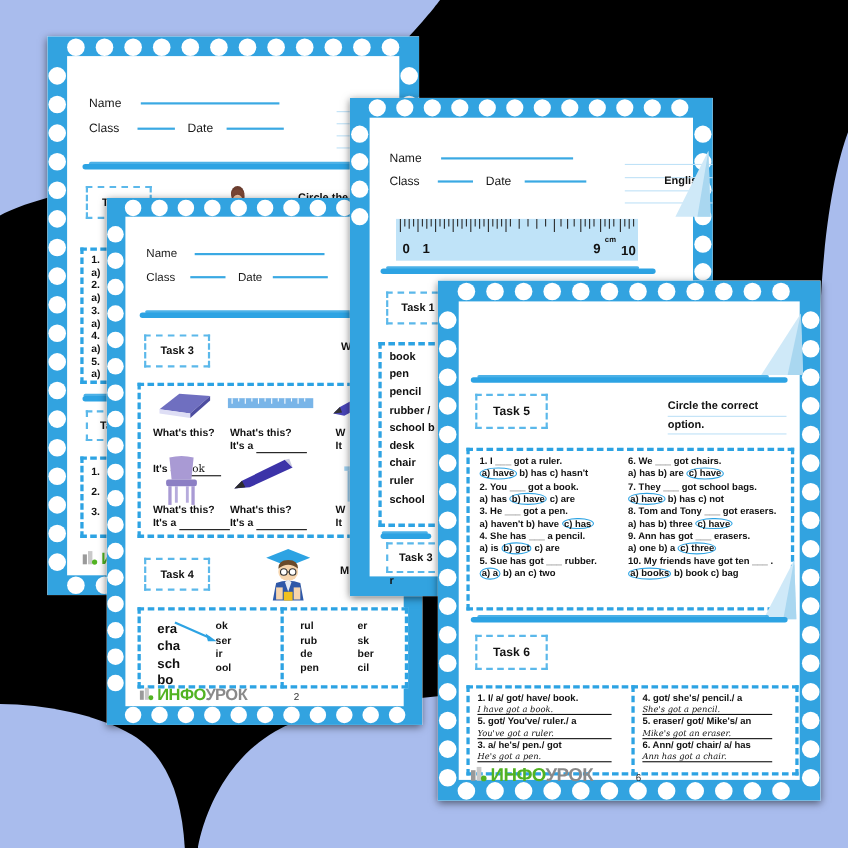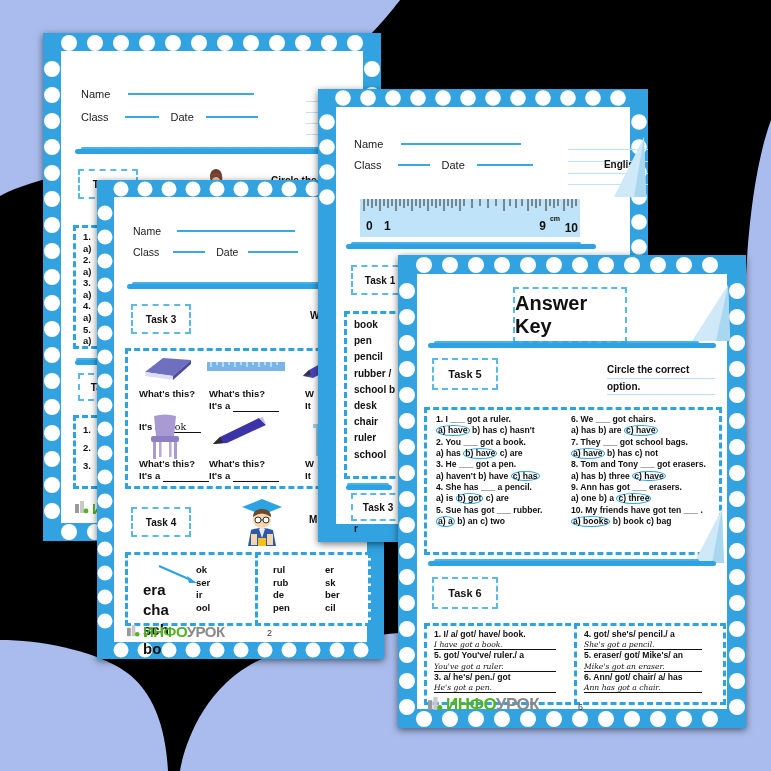--- a/index.html
+++ b/index.html
@@ -456,21 +456,21 @@
       <rect x="14" y="37" width="6" height="11" fill="#f6d5ae"></rect>
       <rect x="30" y="37" width="6" height="11" fill="#f6d5ae"></rect>
     </svg>
     <div class="instr" style="left:212px;top:332px;font-size:10px;">
       <span>M</span>
     </div>
 
     <div class="dashbox" style="left:28px;top:372px;width:130px;height:68px;"></div>
     <div class="dashbox" style="left:158px;top:372px;width:110px;height:68px;"></div>
 
-    <div class="syl" style="left:46px;top:400px;font-size:15px;">
+    <div class="syl" style="left:46px;top:384px;font-size:12px;">
       <div>era</div>
       <div>cha</div>
       <div>sch</div>
       <div>bo</div>
     </div>
     <div class="syl" style="left:99px;top:384px;font-size:9.5px;">
       <div>ok</div>
       <div>ser</div>
       <div>ir</div>
       <div>ool</div>
@@ -722,23 +722,20 @@
           <circle cx="156" cy="464" r="8"></circle>
         <circle cx="182" cy="464" r="8"></circle>
           <circle cx="208" cy="464" r="8"></circle>
           <circle cx="234" cy="464" r="8"></circle>
         <circle cx="260" cy="464" r="8"></circle>
           <circle cx="286" cy="464" r="8"></circle>
           <circle cx="312" cy="464" r="8"></circle>
       </g>
     </svg>
 
-    <div class="taskchip" style="left:115px;top:32px;width:110px;height:52px;font-size:20px;">
-      <span>Answer Key</span>
-    </div>
     <div class="corner" style="left:280px;top:24px;width:56px;height:66px;">
       <svg viewBox="0 0 56 66" width="56" height="66">
         <polygon points="50,6 52,62 14,62" fill="#cfe9f8"></polygon>
         <polygon points="50,6 52,62 38,62" fill="#a9d7f0"></polygon>
       </svg>
     </div>
 
     <div class="brush" style="left:30px;top:88px;width:288px;"></div>
 
     <div class="taskchip" style="left:34px;top:103px;width:62px;height:28px;font-size:11px;">

